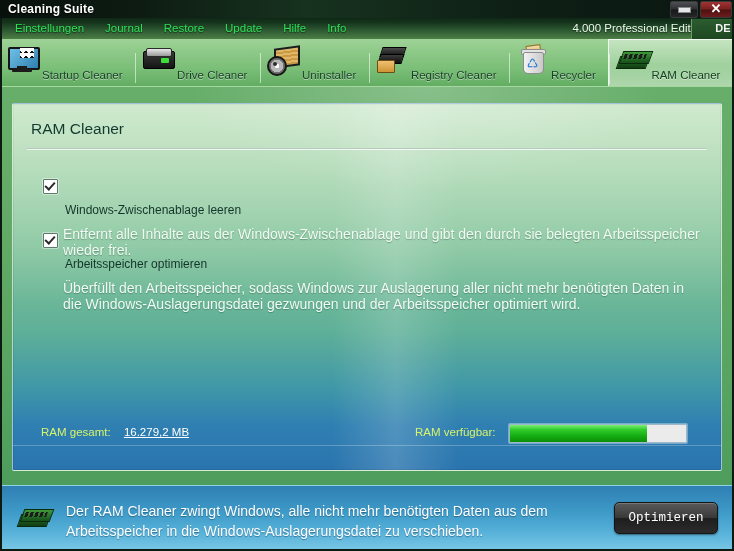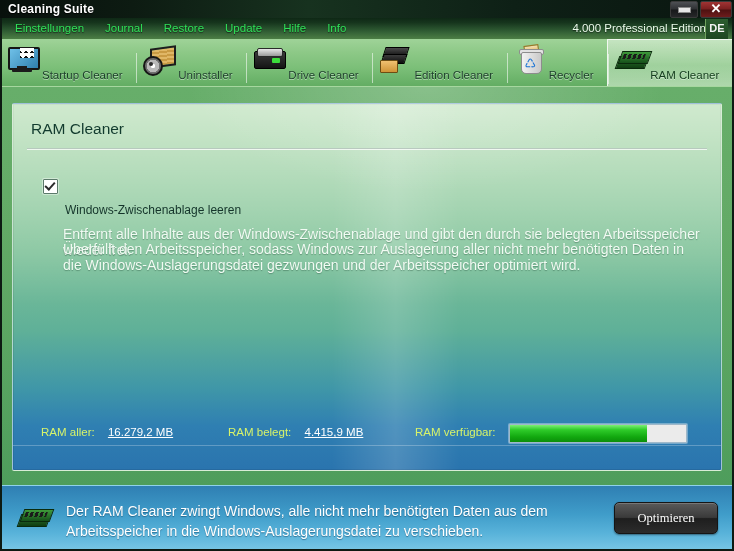--- a/index.html
+++ b/index.html
@@ -100,29 +100,30 @@
   .edition {
     position: absolute;
     right: 28px; top: 4px;
     font-size: 11.5px;
     color: #eafaea;
     text-shadow: 0 1px 1px rgba(0,0,0,.5);
     white-space: nowrap;
   }
   .langbadge {
     position: absolute;
-    right: 6px; top: 1px;
+    right: 0; top: 1px;
     width: 22px; height: 26px;
     background: linear-gradient(to bottom, #2c5d2f, #19401d);
     color: #f2f2f2;
     font-size: 11px;
     font-weight: bold;
     text-align: center;
     line-height: 19px;
     border-left: 1px solid #6ea05d;
+    padding-left: 20px;
   }
 
   
   .toolbar {
     position: absolute;
     left: 0; top: 39px;
     width: 734px; height: 47px;
     background: linear-gradient(to bottom, #9fd398 0%, #8cc886 30%, #7bbf78 62%, #63ad63 100%);
     display: flex;
     align-items: flex-end;
@@ -363,21 +364,21 @@
   }
   .optbtn {
     position: absolute;
     right: 16px; top: 16px;
     width: 104px; height: 32px;
     border-radius: 5px;
     border: 1px solid #151515;
     background: linear-gradient(to bottom, #5a5a5a 0%, #3a3a3a 48%, #1e1e1e 52%, #2c2c2c 100%);
     color: #ffffff;
     font-size: 12.5px;
-    font-family: Liberation Serif, serif;
+    font-family: Liberation Mono, monospace;
     cursor: pointer;
     box-shadow: 0 1px 2px rgba(0,0,0,.45), inset 0 1px 0 rgba(255,255,255,.18);
   }
 
   
   .frame-l, .frame-r, .frame-b {
     position: absolute;
     background: #0d1a12;
   }
   .frame-l { left:0; top:18px; width:2px; bottom:0; }
@@ -418,44 +419,44 @@
       <span class="ticon ic-monitor">
         <span class="ic scr"></span>
           <span class="ic flag"></span>
         <span class="ic stand"></span>
           <span class="ic base"></span>
       </span>
       <span class="tlabel">Startup Cleaner</span>
     </div>
 
     <div class="tab">
+      <span class="ticon ic-hdd">
+        <span class="ic body"></span>
+          <span class="ic top"></span>
+          <span class="ic led"></span>
+      </span>
+      <span class="tlabel">Drive Cleaner</span>
+    </div>
+
+    <div class="tab">
       <span class="ticon ic-unin">
         <span class="ic box"></span>
           <span class="ic disc"></span>
           <span class="ic hole"></span>
       </span>
       <span class="tlabel">Uninstaller</span>
     </div>
 
     <div class="tab">
-      <span class="ticon ic-hdd">
-        <span class="ic body"></span>
-          <span class="ic top"></span>
-          <span class="ic led"></span>
-      </span>
-      <span class="tlabel">Drive Cleaner</span>
-    </div>
-
-    <div class="tab">
       <span class="ticon ic-reg">
         <span class="ic b1"></span>
           <span class="ic b2"></span>
           <span class="ic fld"></span>
       </span>
-      <span class="tlabel">Edition Cleaner</span>
+      <span class="tlabel">Registry Cleaner</span>
     </div>
 
     <div class="tab">
       <span class="ticon ic-rec">
         <span class="ic paper"></span>
           <span class="ic lid"></span>
           <span class="ic bin"></span>
         <span class="ic arrows">♺</span>
       </span>
       <span class="tlabel">Recycler</span>
@@ -481,35 +482,35 @@
 
       <div class="opt one">
         <div class="optrow">
           <span class="cb checked"></span>
           <span class="optlabel">Windows-Zwischenablage leeren</span>
         </div>
         <div class="optdesc">Entfernt alle Inhalte aus der Windows-Zwischenablage und gibt den durch sie belegten Arbeitsspeicher wieder frei.</div>
       </div>
 
       <div class="opt two">
+        <div class="optrow">
+          <span class="cb checked"></span>
+          <span class="optlabel">Arbeitsspeicher optimieren</span>
+        </div>
         <div class="optdesc">Überfüllt den Arbeitsspeicher, sodass Windows zur Auslagerung aller nicht mehr benötigten Daten in die Windows-Auslagerungsdatei gezwungen und der Arbeitsspeicher optimiert wird.</div>
       </div>
 
       <div class="statusrow">
         <div class="sep"></div>
 
         <div class="stat s1">
-          <span class="k">RAM aller:</span>
+          <span class="k">RAM gesamt:</span>
           <span class="v">16.279,2 MB</span>
         </div>
 
-        <div class="stat s2">
-          <span class="k">RAM belegt:</span>
-          <span class="v">4.415,9 MB</span>
-        </div>
 
         <div class="stat s3">
           <span class="k">RAM verfügbar:</span>
         </div>
 
         <div class="bar">
           <div class="fill" style="width: 78%;"></div>
         </div>
       </div>
 

